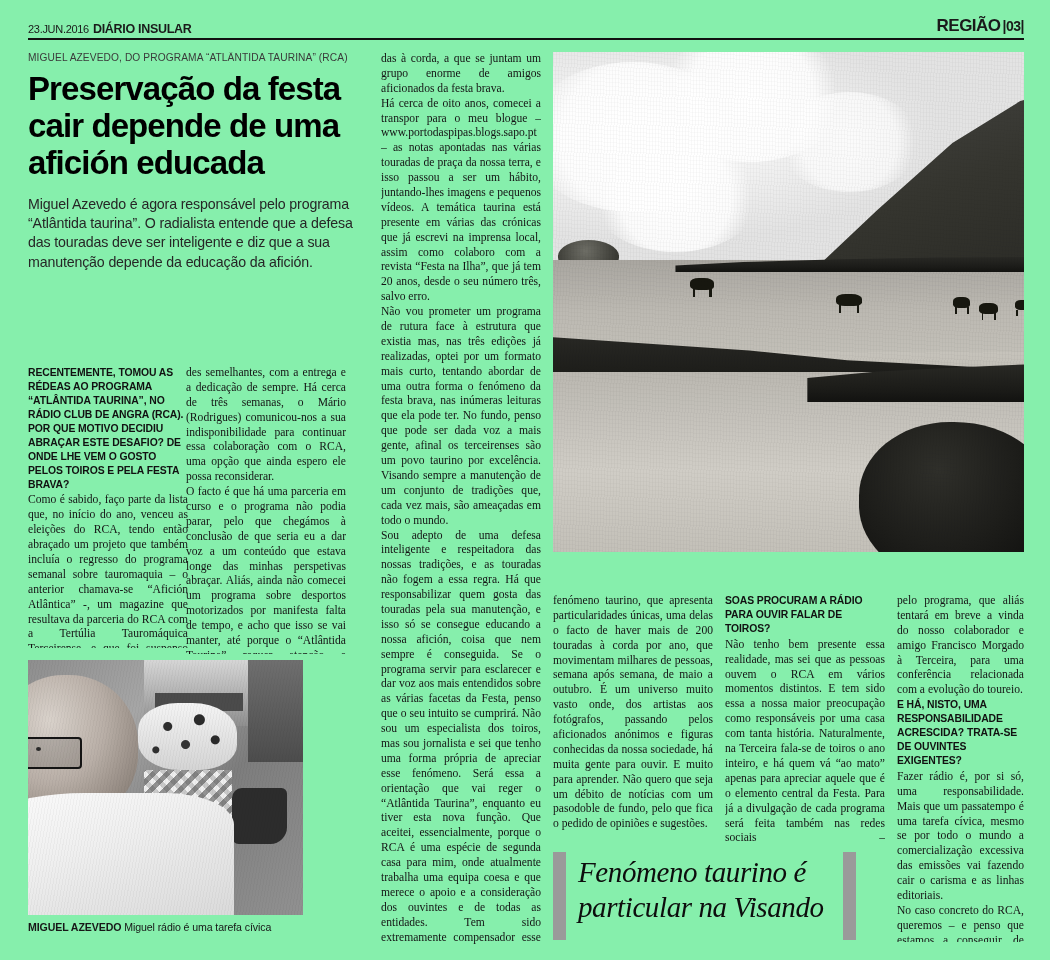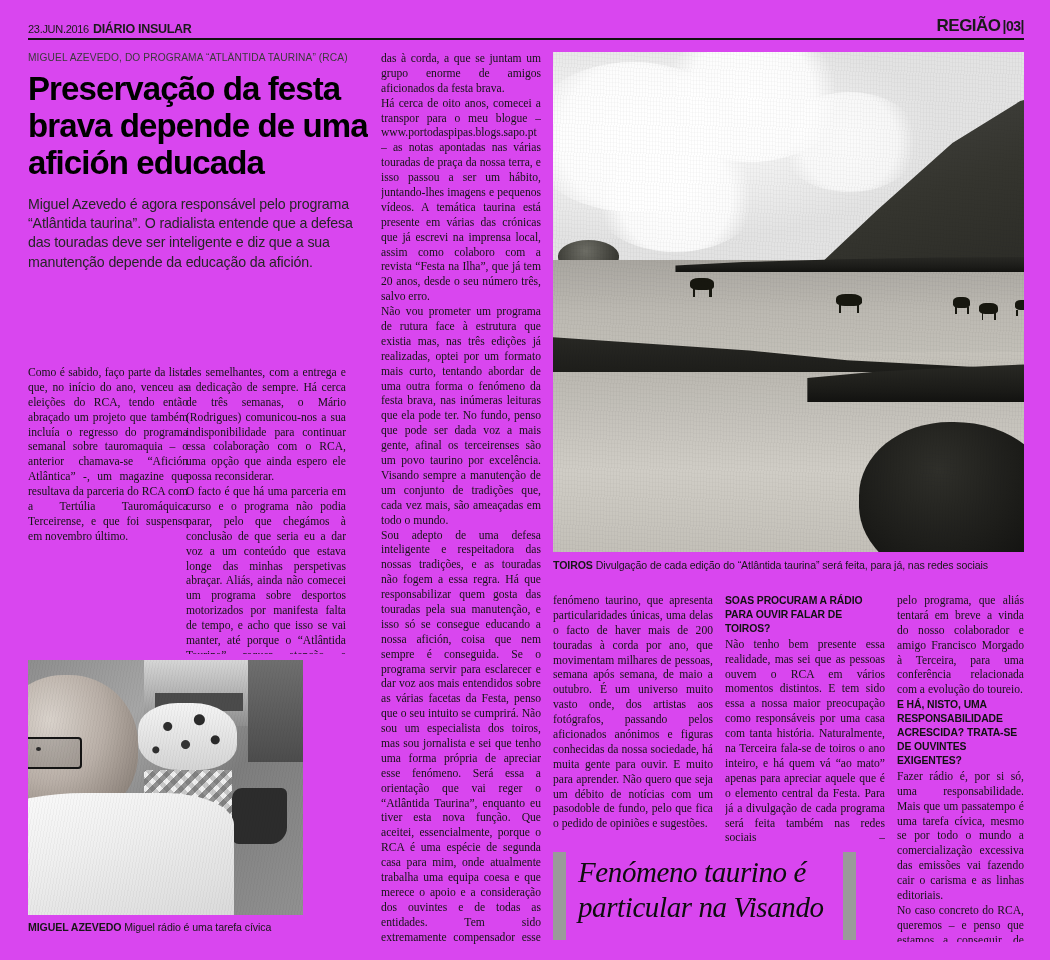--- a/index.html
+++ b/index.html
@@ -6,21 +6,21 @@
   body{
     width:1050px;height:960px;
     background:#ffffff;
     font-family:"Liberation Sans",sans-serif;
     color:#1a1a1a;
     overflow:hidden;
     position:relative;
   }
   .page{
     position:absolute;left:0;top:0;width:1050px;height:960px;
-    background:#d946ef;
+    background:#86efac;
   }
 
   
   .masthead{
     position:absolute;left:28px;top:14px;width:996px;height:22px;
     display:flex;align-items:flex-end;justify-content:space-between;
   }
   .mh-left{
     font-size:11.5px;letter-spacing:-0.2px;white-space:nowrap;
     display:flex;align-items:baseline;gap:4px;
@@ -201,25 +201,26 @@
     </div>
     <div class="mh-right">
       <span class="mh-section">REGIÃO</span>
       <span class="mh-page">|03|</span>
     </div>
   </div>
   <div class="mh-rule"></div>
 
   <div class="col" style="left:28px;top:52px;width:340px;">
     <div class="kicker">MIGUEL AZEVEDO, DO PROGRAMA “ATLÂNTIDA TAURINA” (RCA)</div>
-    <h1 class="headline">Preservação da festa brava depende de uma afición educada</h1>
+    <h1 class="headline">Preservação da festa cair depende de uma afición educada</h1>
     <div class="standfirst" style="margin-top:13px;">Miguel Azevedo é agora responsável pelo programa “Atlântida taurina”. O radialista entende que a defesa das touradas deve ser inteligente e diz que a sua manutenção depende da educação da afición.</div>
   </div>
 
   <div class="col" style="left:28px;top:366px;width:160px;height:282px;">
+    <div class="qhead">RECENTEMENTE, TOMOU AS RÉDEAS AO PROGRAMA “ATLÂNTIDA TAURINA”, NO RÁDIO CLUB DE ANGRA (RCA). POR QUE MOTIVO DECIDIU ABRAÇAR ESTE DESAFIO? DE ONDE LHE VEM O GOSTO PELOS TOIROS E PELA FESTA BRAVA?</div>
     <div class="body-serif">Como é sabido, faço parte da lista que, no início do ano, venceu as eleições do RCA, tendo então abraçado um projeto que também incluía o regresso do programa semanal sobre tauromaquia – o anterior chamava-se “Afición Atlântica” -, um magazine que resultava da parceria do RCA com a Tertúlia Tauromáquica Terceirense, e que foi suspenso em novembro último.</div>
 
   </div>
 
   <div class="col" style="left:186px;top:366px;width:160px;height:288px;">
     <div class="body-serif">des semelhantes, com a entrega e a dedicação de sempre. Há cerca de três semanas, o Mário (Rodrigues) comunicou-nos a sua indisponibilidade para continuar essa colaboração com o RCA, uma opção que ainda espero ele possa reconsiderar.</div>
     <div class="body-serif">O facto é que há uma parceria em curso e o programa não podia parar, pelo que chegámos à conclusão de que seria eu a dar voz a um conteúdo que estava longe das minhas perspetivas abraçar. Aliás, ainda não comecei um programa sobre desportos motorizados por manifesta falta de tempo, e acho que isso se vai manter, até porque o “Atlântida Taurina” requer atenção e disponibilidade, que vão escasseando.</div>
 
   </div>
 
@@ -265,24 +266,20 @@
     <div class="cow" style="left:85%;top:49.0%;width:3.6%;height:2.2%;"></div>
     <div class="cow" style="left:90.5%;top:50.2%;width:4.0%;height:2.2%;"></div>
     <div class="cow" style="left:98%;top:49.6%;width:3.4%;height:2.0%;"></div>
     <div class="land-field2" style="top:60%;height:18%;"></div>
     <div class="hedge" style="left:-2%;top:55.5%;width:104%;height:14%;clip-path:polygon(0 10%, 42% 30%, 62% 44%, 100% 58%, 100% 100%, 0 78%);"></div>
     <div class="land-field" style="top:64%;height:36%;background:linear-gradient(#bbb8b1,#d0cdc6 55%,#c3c0b8 100%);"></div>
     <div class="hedge" style="left:54%;top:62%;width:50%;height:8%;clip-path:polygon(0 40%,30% 24%,70% 12%,100% 4%,100% 100%,0 100%);"></div>
     <div class="bush" style="left:65%;top:74%;width:42%;height:32%;"></div>
     <div class="land-grain"></div>
   </div>
-  <div class="caption" style="left:553px;top:559px;width:471px;">
-    <b>TOIROS</b>
-    <span class="cap-txt">Divulgação de cada edição do “Atlântida taurina” será feita, para já, nas redes sociais</span>
-  </div>
 
   <div class="col" style="left:553px;top:594px;width:160px;height:248px;">
     <div class="body-serif">fenómeno taurino, que apresenta particularidades únicas, uma delas o facto de haver mais de 200 touradas à corda por ano, que movimentam milhares de pessoas, semana após semana, de maio a outubro. É um universo muito vasto onde, dos artistas aos fotógrafos, passando pelos aficionados anónimos e figuras conhecidas da nossa sociedade, há muita gente para ouvir. E muito para aprender. Não quero que seja um débito de notícias com um pasodoble de fundo, pelo que fica o pedido de opiniões e sugestões.</div>
 
   </div>
 
   <div class="col" style="left:725px;top:594px;width:160px;height:248px;">
     <div class="qhead">SOAS PROCURAM A RÁDIO PARA OUVIR FALAR DE TOIROS?</div>
     <div class="body-serif">Não tenho bem presente essa realidade, mas sei que as pessoas ouvem o RCA em vários momentos distintos. E tem sido essa a nossa maior preocupação como responsáveis por uma casa com tanta história. Naturalmente, na Terceira fala-se de toiros o ano inteiro, e há quem vá “ao mato” apenas para apreciar aquele que é o elemento central da Festa. Para já a divulgação de cada programa será feita também nas redes sociais – www.facebook.com/radioclubedeangra - e noutras plataformas que entenda úteis. Temos em vista organizar algumas tertúlias sobre a festa brava “apadrinhadas”</div>
   </div>

